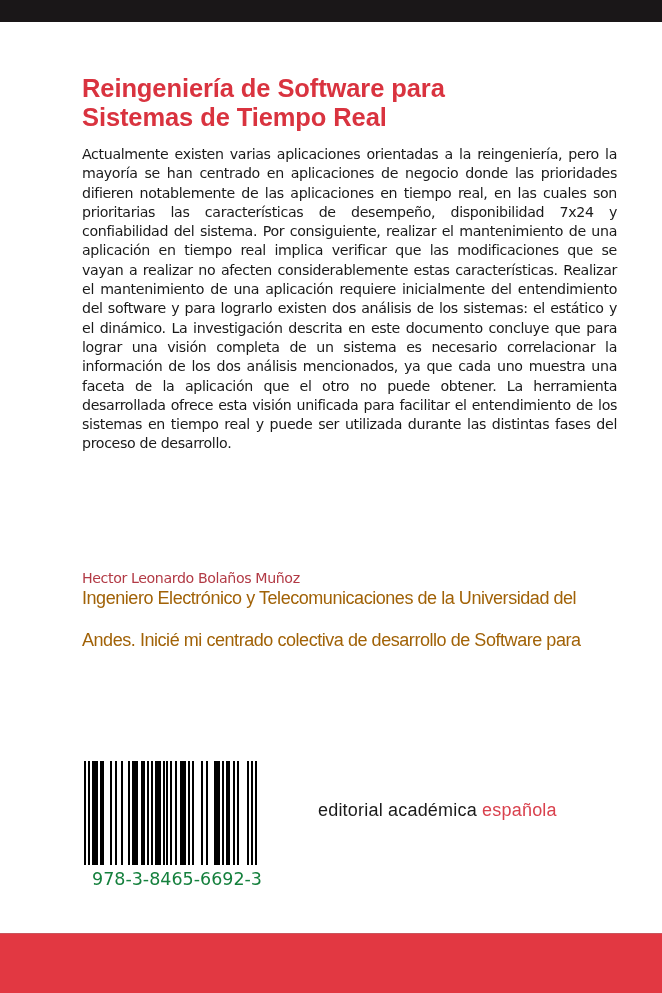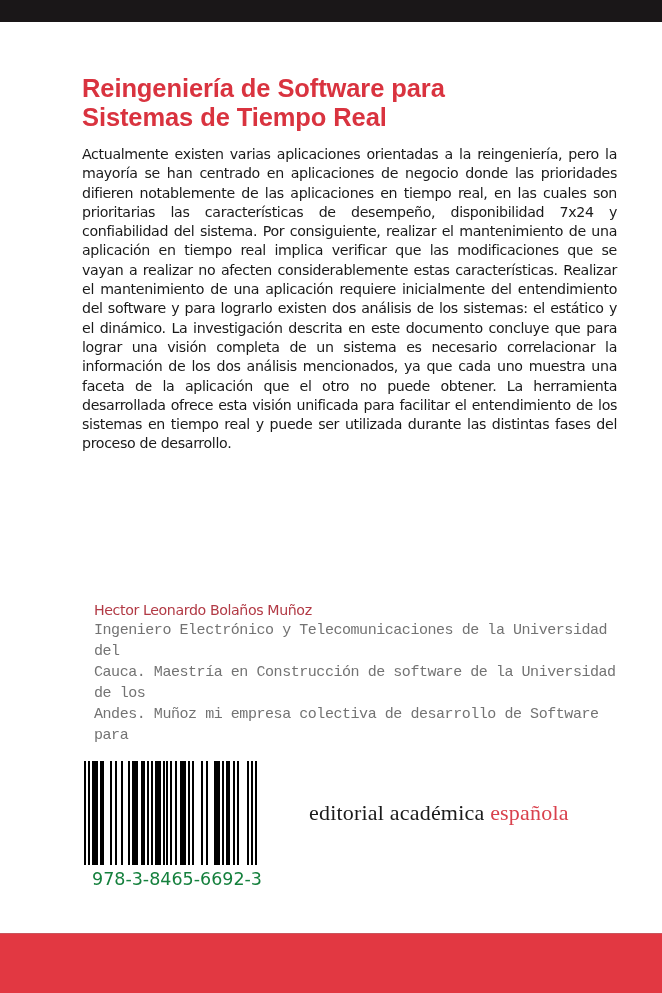--- a/index.html
+++ b/index.html
@@ -40,58 +40,57 @@
     font-family: "DejaVu Sans", sans-serif;
     font-size: 14.2px;
     line-height: 19.3px;
     color: #1a1a1a;
     text-align: justify;
     letter-spacing: -0.35px;
     word-spacing: 0px;
   }
   .author-block {
     position: absolute;
-    left: 94px; top: 568px;
+    left: 82px; top: 568px;
     width: 540px;
-    margin-top: 32px;
   }
   .author-name {
     font-family: "DejaVu Sans", sans-serif;
     font-size: 14.2px;
     line-height: 20px;
     color: #b23a45;
     letter-spacing: -0.4px;
   }
   .author-bio {
-    font-family: Liberation Mono, monospace;
-    font-size: 15px;
+    font-family: Liberation Sans, sans-serif;
+    font-size: 18px;
     line-height: 21px;
-    color: #737373;
+    color: #a16207;
     letter-spacing: -0.45px;
     margin: 0;
   }
   .barcode {
     position: absolute;
     left: 84px; top: 761px;
     width: 175px; height: 104px;
   }
   .barcode svg { display: block; }
   .isbn {
     position: absolute;
     left: 92px; top: 869px;
     font-family: "DejaVu Sans", sans-serif;
     font-size: 17.5px;
     color: #15803d;
     letter-spacing: 0px;
   }
   .publisher {
     position: absolute;
-    left: 309px; top: 800px;
-    font-family: Liberation Serif, serif;
-    font-size: 22px;
+    left: 318px; top: 800px;
+    font-family: Liberation Sans, sans-serif;
+    font-size: 18px;
     color: #1a1a1a;
     letter-spacing: 0.2px;
     white-space: nowrap;
   }
   .publisher .accent {
     color: #d9414d;
   }
   .bottom-bar {
     position: absolute;
     left: 0; top: 933px;
@@ -109,22 +108,22 @@
   <span>Reingeniería de Software para</span><br>
   <span>Sistemas de Tiempo Real</span>
 </h1>
 
 <p class="abstract">Actualmente existen varias aplicaciones orientadas a la reingeniería, pero la mayoría se han centrado en aplicaciones de negocio donde las prioridades difieren notablemente de las aplicaciones en tiempo real, en las cuales son prioritarias las características de desempeño, disponibilidad 7x24 y confiabilidad del sistema. Por consiguiente, realizar el mantenimiento de una aplicación en tiempo real implica verificar que las modificaciones que se vayan a realizar no afecten considerablemente estas características. Realizar el mantenimiento de una aplicación requiere inicialmente del entendimiento del software y para lograrlo existen dos análisis de los sistemas: el estático y el dinámico. La investigación descrita en este documento concluye que para lograr una visión completa de un sistema es necesario correlacionar la información de los dos análisis mencionados, ya que cada uno muestra una faceta de la aplicación que el otro no puede obtener. La herramienta desarrollada ofrece esta visión unificada para facilitar el entendimiento de los sistemas en tiempo real y puede ser utilizada durante las distintas fases del proceso de desarrollo.</p>
 
 <div class="author-block">
   <div class="author-name">Hector Leonardo Bolaños Muñoz</div>
   <p class="author-bio">
     <span>Ingeniero Electrónico y Telecomunicaciones de la Universidad del</span><br>
-    <span>Cauca. Maestría en Construcción de software de la Universidad de los</span><br>
-    <span>Andes. Muñoz mi empresa colectiva de desarrollo de Software para</span><br>
+    <br>
+    <span>Andes. Inicié mi centrado colectiva de desarrollo de Software para</span><br>
     <br>
   </p>
 </div>
 
 <div class="barcode">
   <svg width="175" height="104" viewBox="0 0 175 104" xmlns="http://www.w3.org/2000/svg">
     <g fill="#000">
       <rect x="0" y="0" width="2" height="104"></rect>
       <rect x="4" y="0" width="2" height="104"></rect>
       <rect x="8" y="0" width="6" height="104"></rect>

